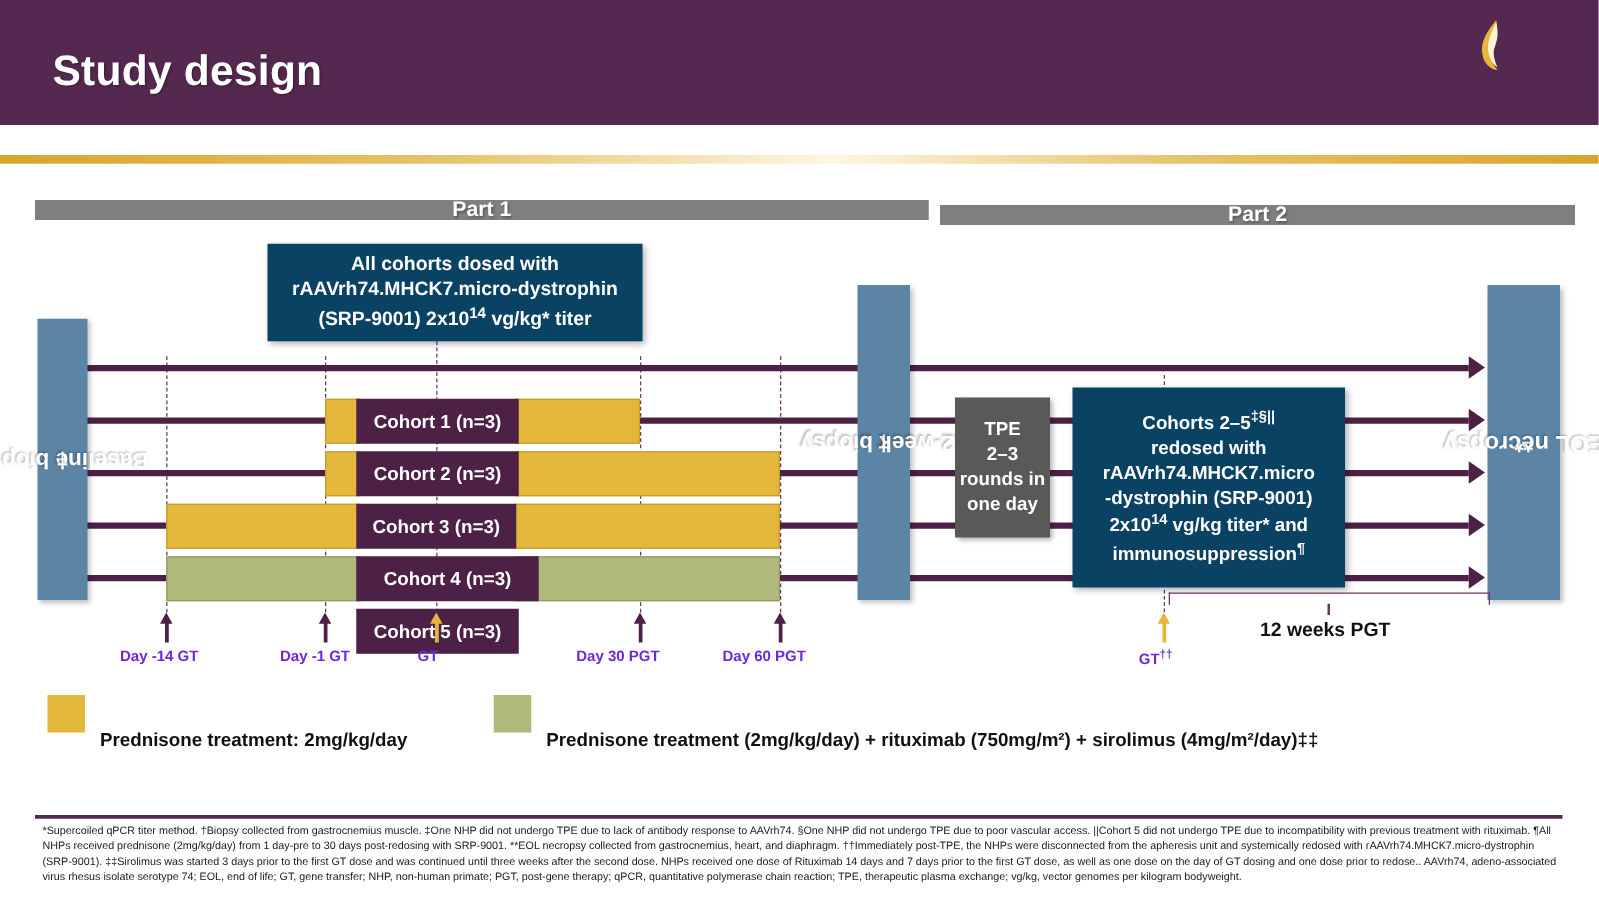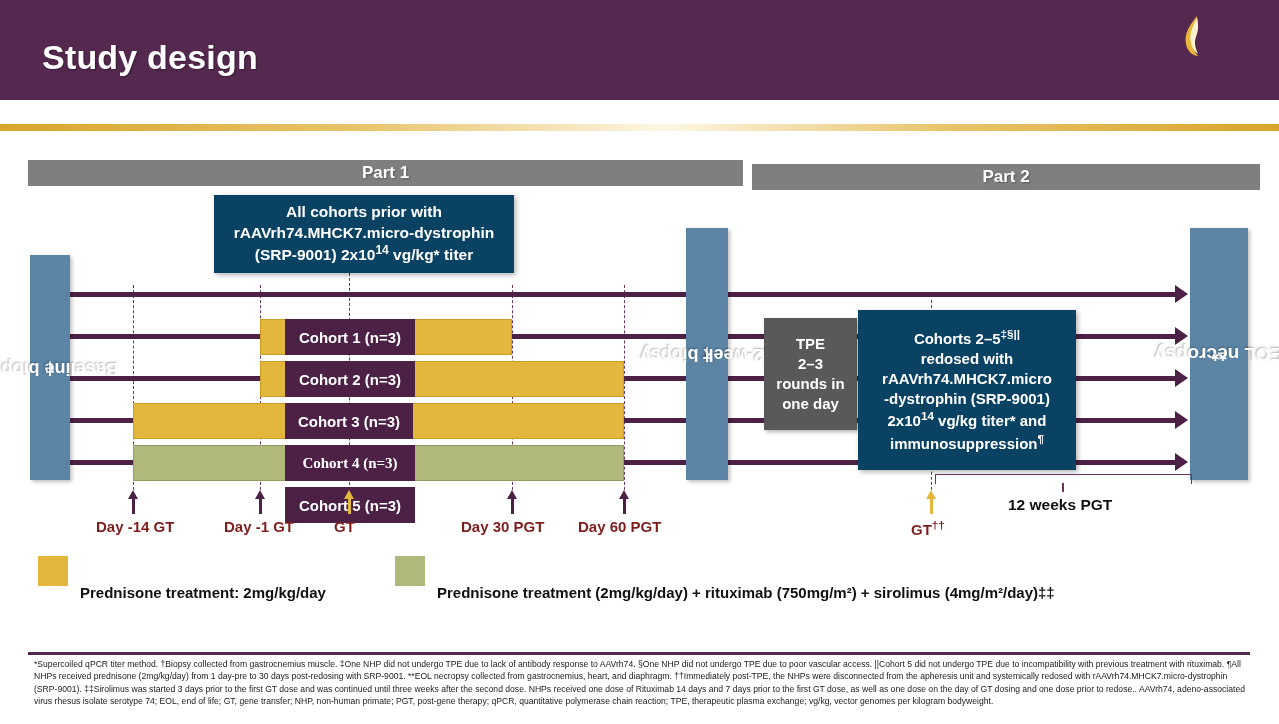--- a/index.html
+++ b/index.html
@@ -23,21 +23,21 @@
   .logo{
     position:absolute;right:68px;top:14px;width:34px;height:44px;
   }
   .gold-rule{
     position:absolute;left:0;top:124px;width:1279px;height:7px;
     background:linear-gradient(90deg,#d9a42c 0%,#e7c46a 28%,#fdf6e4 52%,#e7c46a 74%,#d9a42c 100%);
   }
 
   
   .partbar{
-    position:absolute;height:26px;background:#7f7f7f;color:#fff;
+    position:absolute;height:16px;background:#7f7f7f;color:#fff;
     font-size:17px;font-weight:bold;display:flex;align-items:center;
     justify-content:center;text-shadow:1px 1px 2px rgba(0,0,0,.3);
   }
   #part1{left:28px;top:160px;width:715px;}
   #part2{left:752px;top:164px;width:508px;}
 
   
   .sidepanel{
     position:absolute;background:#5c85a5;color:#fff;font-weight:bold;
     box-shadow:2px 2px 4px rgba(0,0,0,.25);
@@ -67,21 +67,21 @@
   #dose-box{
     left:214px;top:195px;width:300px;height:78px;font-size:15.5px;
     display:flex;align-items:center;justify-content:center;
   }
   #redose-box{
     left:858px;top:310px;width:218px;height:160px;font-size:15px;
     display:flex;align-items:center;justify-content:center;padding:0 4px;
     box-sizing:border-box;
   }
   #tpe-box{
-    position:absolute;left:764px;top:318px;width:93px;height:112px;
+    position:absolute;left:764px;top:318px;width:76px;height:112px;
     background:#595959;color:#fff;font-weight:bold;font-size:15px;
     display:flex;align-items:center;justify-content:center;text-align:center;
     line-height:1.35;box-shadow:2px 2px 4px rgba(0,0,0,.3);
   }
 
   
   .row-line{
     position:absolute;height:5px;background:#4d2145;
   }
   .arrow-head{
@@ -108,21 +108,21 @@
     position:absolute;width:0;border-left:1.4px dashed #6b3560;
   }
 
   
   .marker-arrow{
     position:absolute;width:0;height:0;
     border-left:5px solid transparent;border-right:5px solid transparent;
   }
   .marker-stem{position:absolute;width:2.5px;}
   .marker-label{
-    position:absolute;font-size:15px;font-weight:bold;color:#7f1d1d;
+    position:absolute;font-size:12px;font-weight:bold;color:#6d28d9;
     white-space:nowrap;
   }
 
   
   .bracket{
     position:absolute;border:1.6px solid #6b3560;border-bottom:none;
     height:9px;
   }
   .bracket-tick{position:absolute;width:1.6px;height:9px;background:#6b3560;}
   .bracket-label{
@@ -192,21 +192,21 @@
 
   <div class="tx gold" style="left:133px;top:403px;width:155px;"></div>
   <div class="tx gold" style="left:412px;top:403px;width:212px;"></div>
 
   <div class="tx olive" style="left:133px;top:445px;width:155px;"></div>
   <div class="tx olive" style="left:412px;top:445px;width:212px;"></div>
 
   <div class="cohort" style="left:285px;top:277px;width:130px;">Cohort 1 (n=3)</div>
   <div class="cohort" style="left:285px;top:319px;width:130px;">Cohort 2 (n=3)</div>
   <div class="cohort" style="left:285px;top:361px;width:128px;">Cohort 3 (n=3)</div>
-  <div class="cohort" style="left:285px;top:403px;width:130px;font-family:Liberation Serif, serif;">Cohort 4 (n=3)</div>
+  <div class="cohort" style="left:285px;top:403px;width:146px;">Cohort 4 (n=3)</div>
   <div class="cohort" style="left:285px;top:445px;width:130px;">Cohort 5 (n=3)</div>
 
   <div class="sidepanel" id="baseline-panel">
     <span>
         <span>Baseline biopsy</span>
         <span class="sup">†</span>
       </span>
   </div>
   <div class="sidepanel" id="week12-panel">
     <span>
@@ -216,21 +216,21 @@
   </div>
   <div class="sidepanel" id="eol-panel">
     <span>
         <span>EOL necropsy</span>
         <span class="sup">**</span>
       </span>
   </div>
 
   <div class="callout" id="dose-box">
     <div>
-      <div>All cohorts prior with</div>
+      <div>All cohorts dosed with</div>
       <div>rAAVrh74.MHCK7.micro-dystrophin</div>
       <div><span>(SRP-9001) 2x10</span><sup>14</sup><span> vg/kg* titer</span></div>
     </div>
   </div>
 
   <div id="tpe-box">
     <div>
       <div>TPE</div>
       <div>2–3</div>
       <div>rounds in</div>

